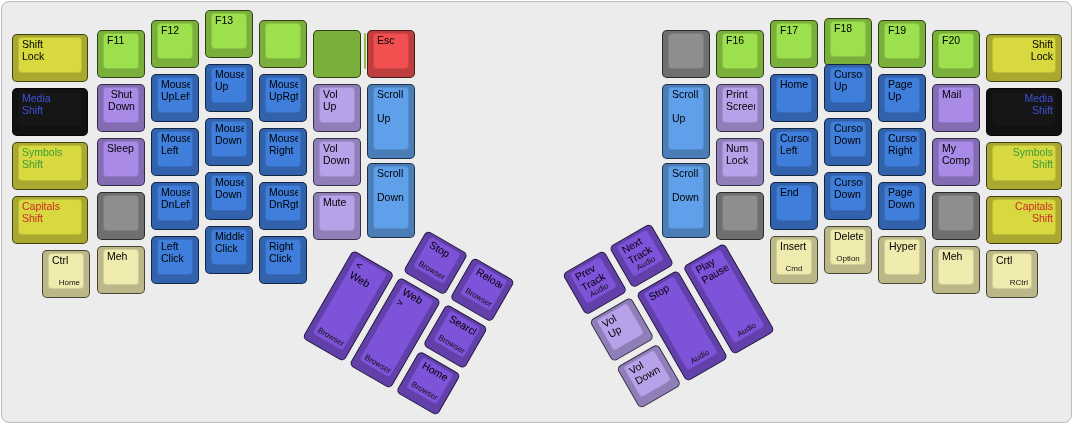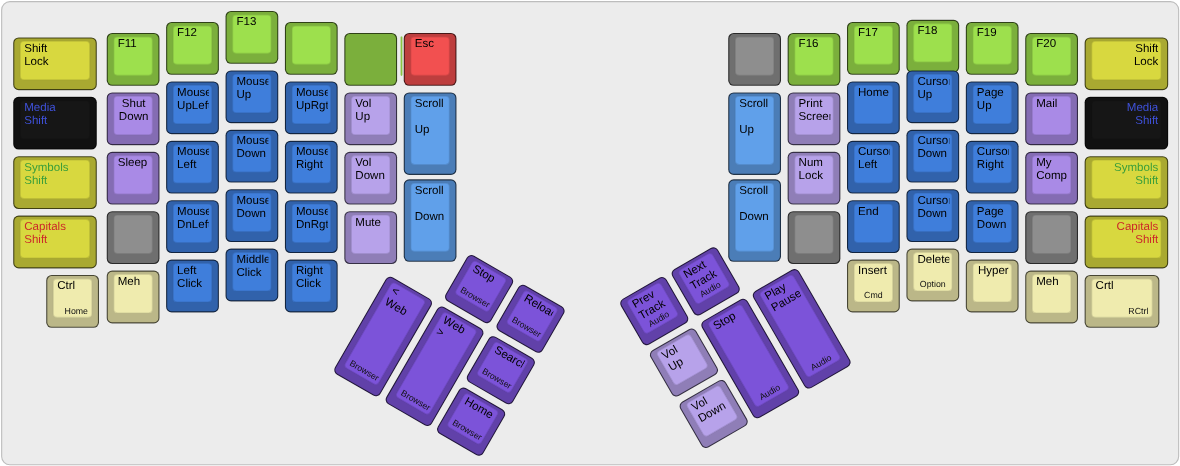--- a/index.html
+++ b/index.html
@@ -363,21 +363,21 @@
       <div class="key" style="left: 876px; top: 234px; width: 48px; height: 48px; background: linear-gradient(rgba(0, 0, 0, 0.22), rgba(0, 0, 0, 0.22)) rgb(239, 235, 174);">
         <div class="keytop" style="background: rgb(239, 235, 174); text-align: right;">
           <div class="klabel" style="color: rgb(0, 0, 0);">Hyper</div>
         </div>
       </div>
       <div class="key" style="left: 930px; top: 244px; width: 48px; height: 48px; background: linear-gradient(rgba(0, 0, 0, 0.22), rgba(0, 0, 0, 0.22)) rgb(239, 235, 174);">
         <div class="keytop" style="background: rgb(239, 235, 174);">
           <div class="klabel" style="color: rgb(0, 0, 0);">Meh</div>
         </div>
       </div>
-      <div class="key" style="left: 984px; top: 248px; width: 68px; height: 48px; background: linear-gradient(rgba(0, 0, 0, 0.22), rgba(0, 0, 0, 0.22)) rgb(239, 235, 174);">
+      <div class="key" style="left: 984px; top: 248px; width: 52px; height: 48px; background: linear-gradient(rgba(0, 0, 0, 0.22), rgba(0, 0, 0, 0.22)) rgb(239, 235, 174);">
         <div class="keytop" style="background: rgb(239, 235, 174);">
           <div class="klabel" style="color: rgb(0, 0, 0);">Crtl</div>
           <div class="ksub" style="text-align: right;">RCtrl</div>
         </div>
       </div>
       <div class="cluster" style="left: 378px; top: 201px; transform: rotate(30deg);">
         <div class="key" style="left: 54px; top: 0px; width: 48px; height: 48px; background: linear-gradient(rgba(0, 0, 0, 0.22), rgba(0, 0, 0, 0.22)) rgb(124, 83, 217);">
           <div class="keytop" style="background: rgb(124, 83, 217);">
             <div class="klabel" style="color: rgb(0, 0, 0);">Stop</div>
             <div class="ksub" style="text-align: center;">Browser</div>

